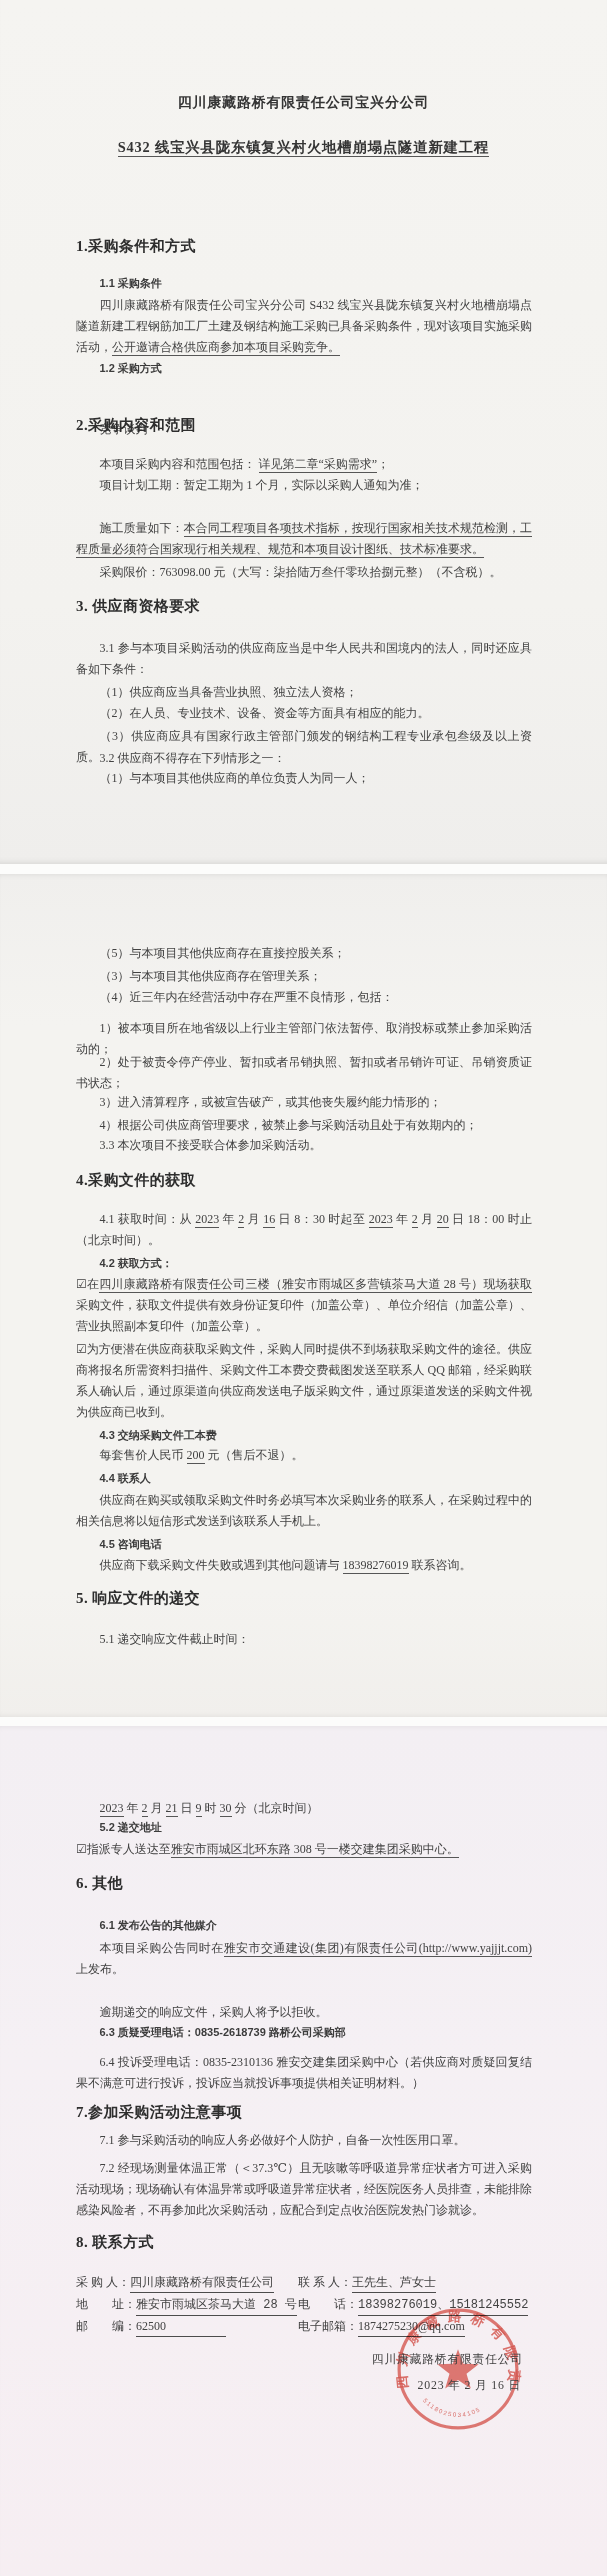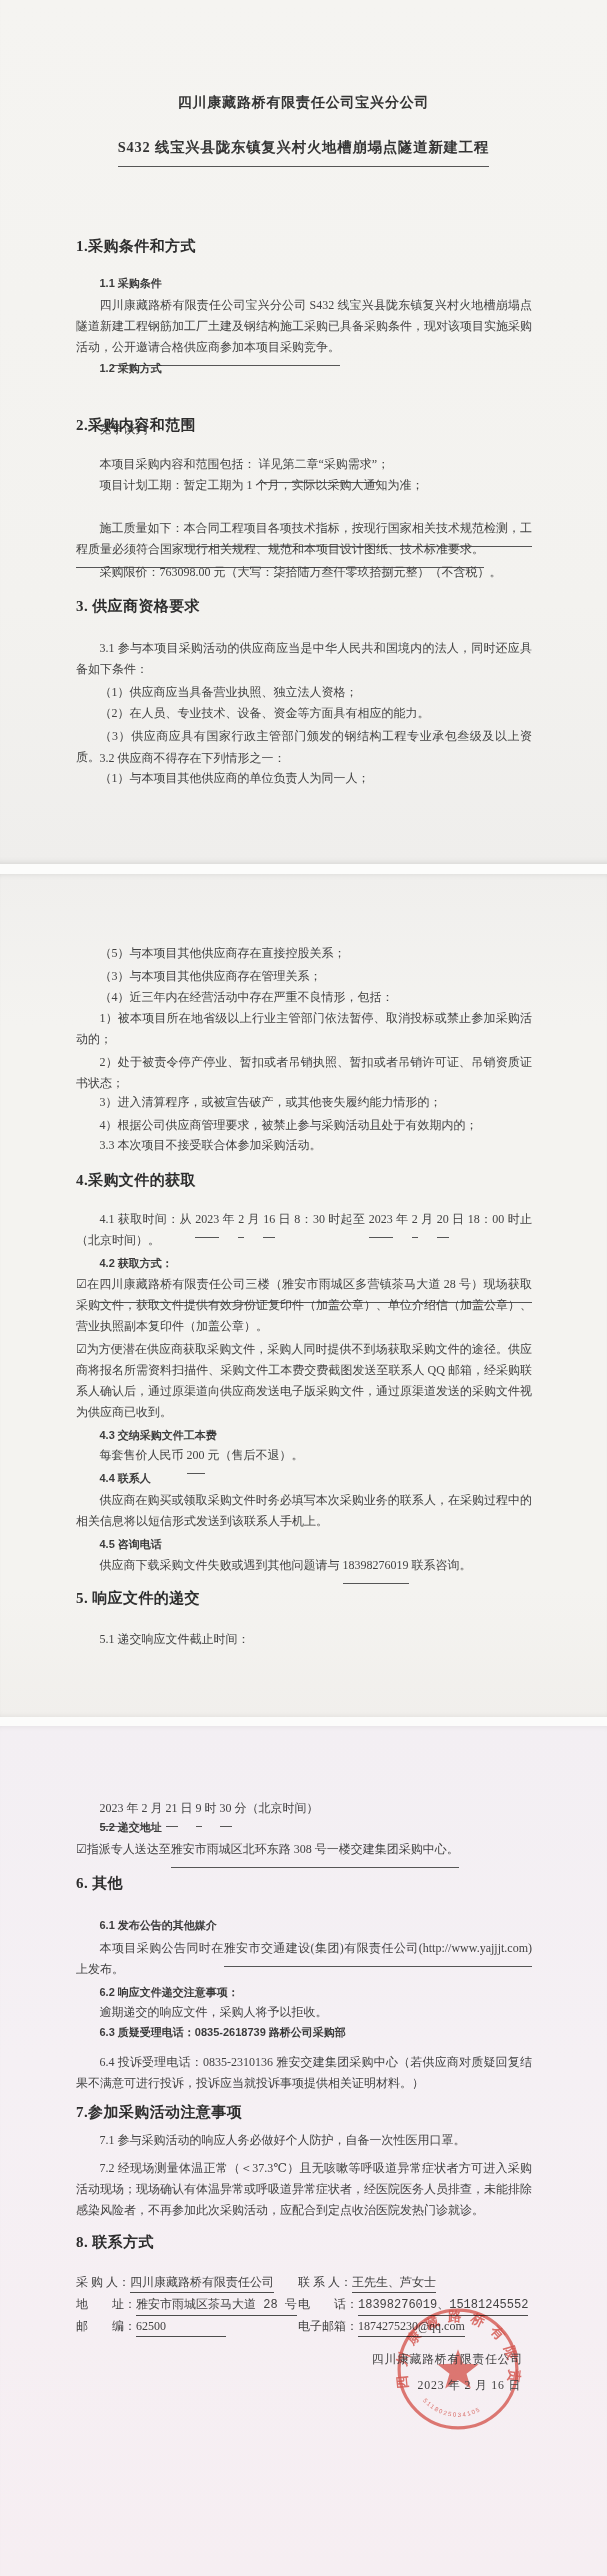--- a/index.html
+++ b/index.html
@@ -14,21 +14,21 @@
        box-shadow:inset 0 4.6px 6px -4.6px rgba(0,0,0,.08);}
   .content{position:absolute;inset:0;}
   .blk{position:absolute;left:76px;width:456px;font-size:12px;line-height:21px;color:#424242;
        text-align:justify;text-indent:23.5px;}
   .title{left:0;width:607px;text-align:center;text-indent:0;font-weight:bold;color:#343434;}
   .t1{font-size:14px;letter-spacing:0.8px;}
   .t2{font-size:14.4px;letter-spacing:0.8px;}
   .h1{font-weight:bold;font-size:15px;color:#2e2e2e;text-indent:0;letter-spacing:0.4px;line-height:23px;}
   .sub{font-family:"Liberation Sans","DejaVu Sans",sans-serif;font-size:11px;color:#3c3c3c;font-weight:600;}
   .noindent{text-indent:0;}
-  .u{border-bottom:0.8px solid #565656;padding-bottom:11px;}
+  .u{border-bottom:0.8px solid #565656;padding-bottom:1px;}
   .contact{display:grid;grid-template-columns:222px 1fr;text-indent:0;width:459px;}
   .contact .cell{white-space:nowrap;}
   .contact .label{color:#3e3e3e;}
   .contact .val{border-bottom:0.8px solid #4c4c4c;padding-bottom:0.8px;display:inline-block;line-height:16.7px;}
   .sig{position:absolute;font-size:11.8px;color:#3f3f3f;letter-spacing:0.8px;white-space:nowrap;}
   #seal{position:absolute;left:394px;top:579px;width:128px;height:128px;opacity:.88;
         mix-blend-mode:multiply;}
 </style>
 </head>
 <body>
@@ -55,21 +55,21 @@
         <div class="blk para" style="top: 726px;"><span>（3）供应商应具有国家行政主管部门颁发的钢结构工程专业承包叁级及以上资质。</span></div>
         <div class="blk para" style="top: 748px;"><span>3.2  供应商不得存在下列情形之一：</span></div>
         <div class="blk para" style="top: 768px;"><span>（1）与本项目其他供应商的单位负责人为同一人；</span></div>
       </div>
   </div>
   <div class="page" id="pg2">
     <div class="content">
         <div class="blk para" style="top: 69px;"><span>（5）与本项目其他供应商存在直接控股关系；</span></div>
         <div class="blk para" style="top: 92px;"><span>（3）与本项目其他供应商存在管理关系；</span></div>
         <div class="blk para" style="top: 113px;"><span>（4）近三年内在经营活动中存在严重不良情形，包括：</span></div>
-        <div class="blk para" style="top: 134px;"><span>1）被本项目所在地省级以上行业主管部门依法暂停、取消投标或禁止参加采购活动的；</span></div>
+        <div class="blk para" style="top: 144px;"><span>1）被本项目所在地省级以上行业主管部门依法暂停、取消投标或禁止参加采购活动的；</span></div>
         <div class="blk para" style="top: 178px;"><span>2）处于被责令停产停业、暂扣或者吊销执照、暂扣或者吊销许可证、吊销资质证书状态；</span></div>
         <div class="blk para" style="top: 218px;"><span>3）进入清算程序，或被宣告破产，或其他丧失履约能力情形的；</span></div>
         <div class="blk para" style="top: 241px;"><span>4）根据公司供应商管理要求，被禁止参与采购活动且处于有效期内的；</span></div>
         <div class="blk para" style="top: 261px;"><span>3.3  本次项目不接受联合体参加采购活动。</span></div>
         <div class="blk h1" style="top: 295px;"><span>4.采购文件的获取</span></div>
         <div class="blk para" style="top: 335px;"><span>4.1 获取时间：从 </span><span class="u">2023</span><span> 年 </span><span class="u">2</span><span> 月 </span><span class="u">16</span><span> 日 8：30 时起至 </span><span class="u">2023</span><span> 年 </span><span class="u">2</span><span> 月 </span><span class="u">20</span><span> 日 18：00 时止（北京时间）。</span></div>
         <div class="blk sub" style="top: 379px;"><span>4.2  获取方式：</span></div>
         <div class="blk para noindent" style="top: 400px;"><span>☑在</span><span class="u">四川康藏路桥有限责任公司三楼（雅安市雨城区多营镇茶马大道 28 号）现场获取</span><span>采购文件，获取文件提供有效身份证复印件（加盖公章）、单位介绍信（加盖公章）、 营业执照副本复印件（加盖公章）。</span></div>
         <div class="blk para noindent" style="top: 465px;"><span>☑为方便潜在供应商获取采购文件，采购人同时提供不到场获取采购文件的途径。供应商将报名所需资料扫描件、采购文件工本费交费截图发送至联系人 QQ 邮箱，经采购联系人确认后，通过原渠道向供应商发送电子版采购文件，通过原渠道发送的采购文件视为供应商已收到。</span></div>
         <div class="blk sub" style="top: 551px;"><span>4.3 交纳采购文件工本费</span></div>
@@ -83,21 +83,20 @@
       </div>
   </div>
   <div class="page" id="pg3">
     <div class="content">
         <div class="blk para" style="top: 72px;"><span class="u">2023</span><span> 年 </span><span class="u">2</span><span> 月 </span><span class="u">21</span><span> 日 </span><span class="u">9</span><span> 时 </span><span class="u">30</span><span> 分（北京时间）</span></div>
         <div class="blk sub" style="top: 91px;"><span>5.2 递交地址</span></div>
         <div class="blk para noindent" style="top: 113px;"><span>☑指派专人送达至</span><span class="u">雅安市雨城区北环东路 308 号一楼交建集团采购中心。</span></div>
         <div class="blk h1" style="top: 146px;"><span>6. 其他</span></div>
         <div class="blk sub" style="top: 189px;"><span>6.1 发布公告的其他媒介</span></div>
         <div class="blk para" style="top: 212px;"><span>本项目采购公告同时在</span><span class="u">雅安市交通建设(集团)有限责任公司(http://www.yajjjt.com)</span><span>上发布。</span></div>
-        <div class="blk sub" style="top: 256px;"><span>6.2 响应文件递交注意事项：</span></div>
         <div class="blk para" style="top: 276px;"><span>逾期递交的响应文件，采购人将予以拒收。</span></div>
         <div class="blk sub" style="top: 296px;"><span>6.3  质疑受理电话：0835-2618739 路桥公司采购部</span></div>
         <div class="blk para" style="top: 326px;"><span>6.4  投诉受理电话：0835-2310136 雅安交建集团采购中心（若供应商对质疑回复结果不满意可进行投诉，投诉应当就投诉事项提供相关证明材料。）</span></div>
         <div class="blk h1" style="top: 375px;"><span>7.参加采购活动注意事项</span></div>
         <div class="blk para" style="top: 404px;"><span>7.1 参与采购活动的响应人务必做好个人防护，自备一次性医用口罩。</span></div>
         <div class="blk para" style="top: 432px;"><span>7.2 经现场测量体温正常（＜37.3℃）且无咳嗽等呼吸道异常症状者方可进入采购活动现场；现场确认有体温异常或呼吸道异常症状者，经医院医务人员排查，未能排除感染风险者，不再参加此次采购活动，应配合到定点收治医院发热门诊就诊。</span></div>
         <div class="blk h1" style="top: 505px;"><span>8. 联系方式</span></div>
         <div class="blk contact" style="top: 546px;">
           <div class="cell"><span class="label">采 购 人：</span><span class="val">四川康藏路桥有限责任公司</span></div>
           <div class="cell"><span class="label">联 系 人：</span><span class="val">王先生、芦女士</span></div>

